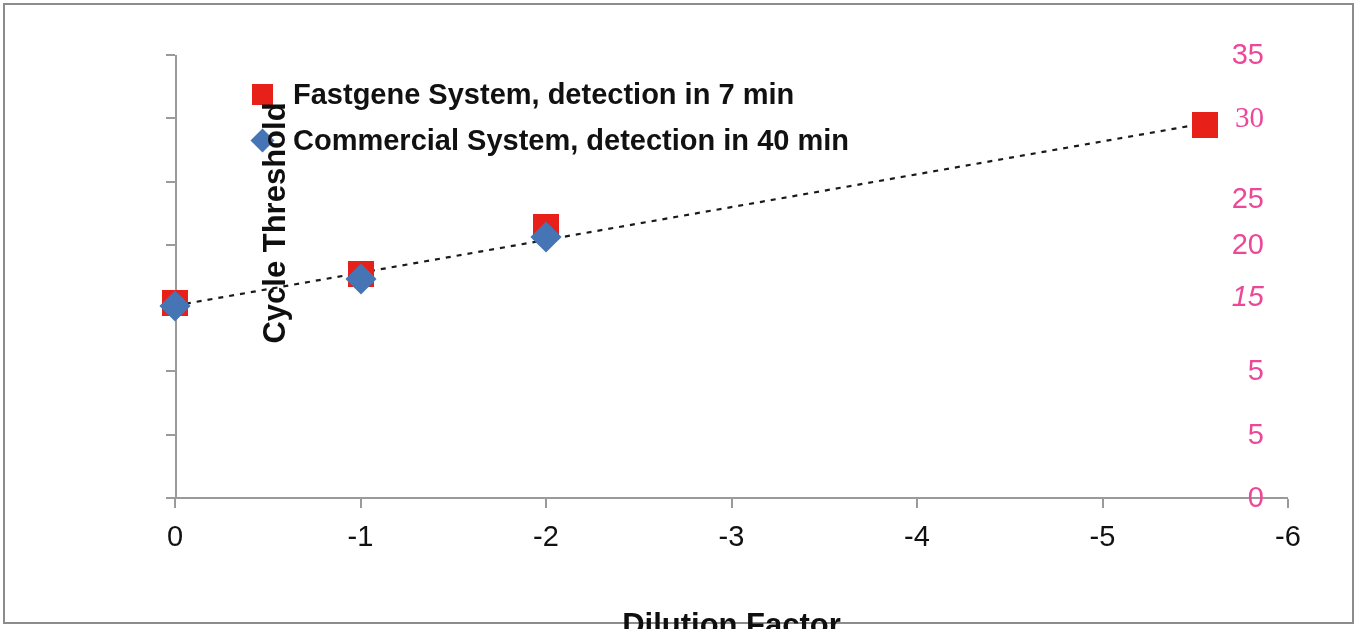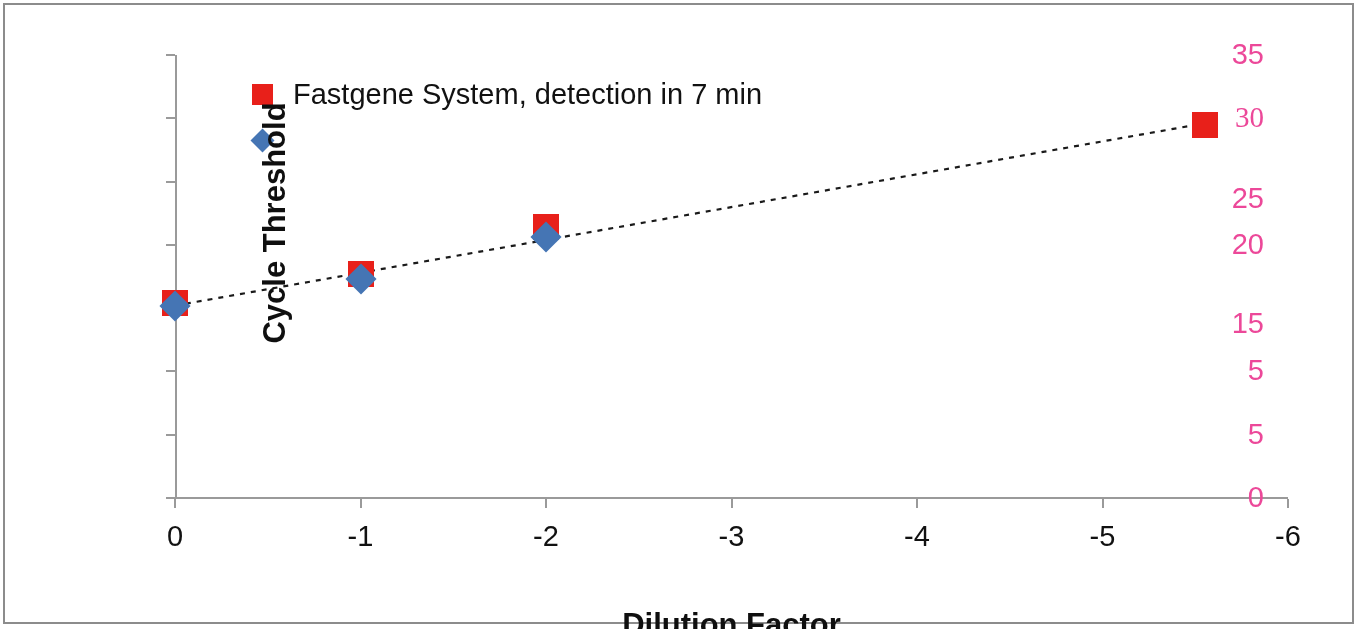--- a/index.html
+++ b/index.html
@@ -119,20 +119,21 @@
   .legend-row {
     display: flex;
     align-items: center;
     height: 46px;
   }
   .legend-label {
     font-size: 29px;
     color: #111111;
     font-family: "Liberation Sans", sans-serif;
     white-space: nowrap;
+    font-weight: bold;
   }
   .swatch-box {
     width: 34px;
     display: flex;
     justify-content: center;
     align-items: center;
     margin-right: 14px;
   }
   .sq {
     width: 21px;
@@ -195,21 +196,21 @@
     <div class="axis-line" id="x-axis"></div>
 
     <div id="y-ticks">
         <div class="y-tick" style="top: 442px;"></div>
         <div class="y-tick-label" style="top: 428px; right: 24px; width: 120px;">0</div>
         <div class="y-tick" style="top: 378.714px;"></div>
         <div class="y-tick-label" style="top: 364.714px; right: 24px; width: 120px;">5</div>
         <div class="y-tick" style="top: 315.429px;"></div>
         <div class="y-tick-label" style="top: 301.429px; right: 24px; width: 120px;">5</div>
         <div class="y-tick" style="top: 252.143px;"></div>
-        <div class="y-tick-label" style="top: 254px; right: 24px; width: 120px;">15</div>
+        <div class="y-tick-label" style="top: 227px; right: 24px; width: 120px; font-style: italic;">15</div>
         <div class="y-tick" style="top: 188.857px;"></div>
         <div class="y-tick-label" style="top: 174.857px; right: 24px; width: 120px;">20</div>
         <div class="y-tick" style="top: 125.571px;"></div>
         <div class="y-tick-label" style="top: 129px; right: 24px; width: 120px;">25</div>
         <div class="y-tick" style="top: 62.2857px;"></div>
         <div class="y-tick-label" style="top: 48.2857px; right: 24px; width: 120px; font-family: Liberation Serif, serif;">30</div>
         <div class="y-tick" style="top: -1px;"></div>
         <div class="y-tick-label" style="top: -15px; right: 24px; width: 120px;">35</div>
       </div>
     <div id="x-ticks">
@@ -247,20 +248,21 @@
       <div class="legend-row">
         <span class="swatch-box">
             <span class="sq"></span>
           </span>
         <span class="legend-label">Fastgene System, detection in 7 min</span>
       </div>
       <div class="legend-row">
         <span class="swatch-box">
             <span class="dia"></span>
           </span>
+        <span class="legend-label">Commercial System, detection in 40 min</span>
       </div>
     </div>
 
     <div id="y-axis-title">Cycle Threshold</div>
     <div id="x-axis-title">Dilution Factor</div>
   </div>
 
 </div>
 
 </body></html>

